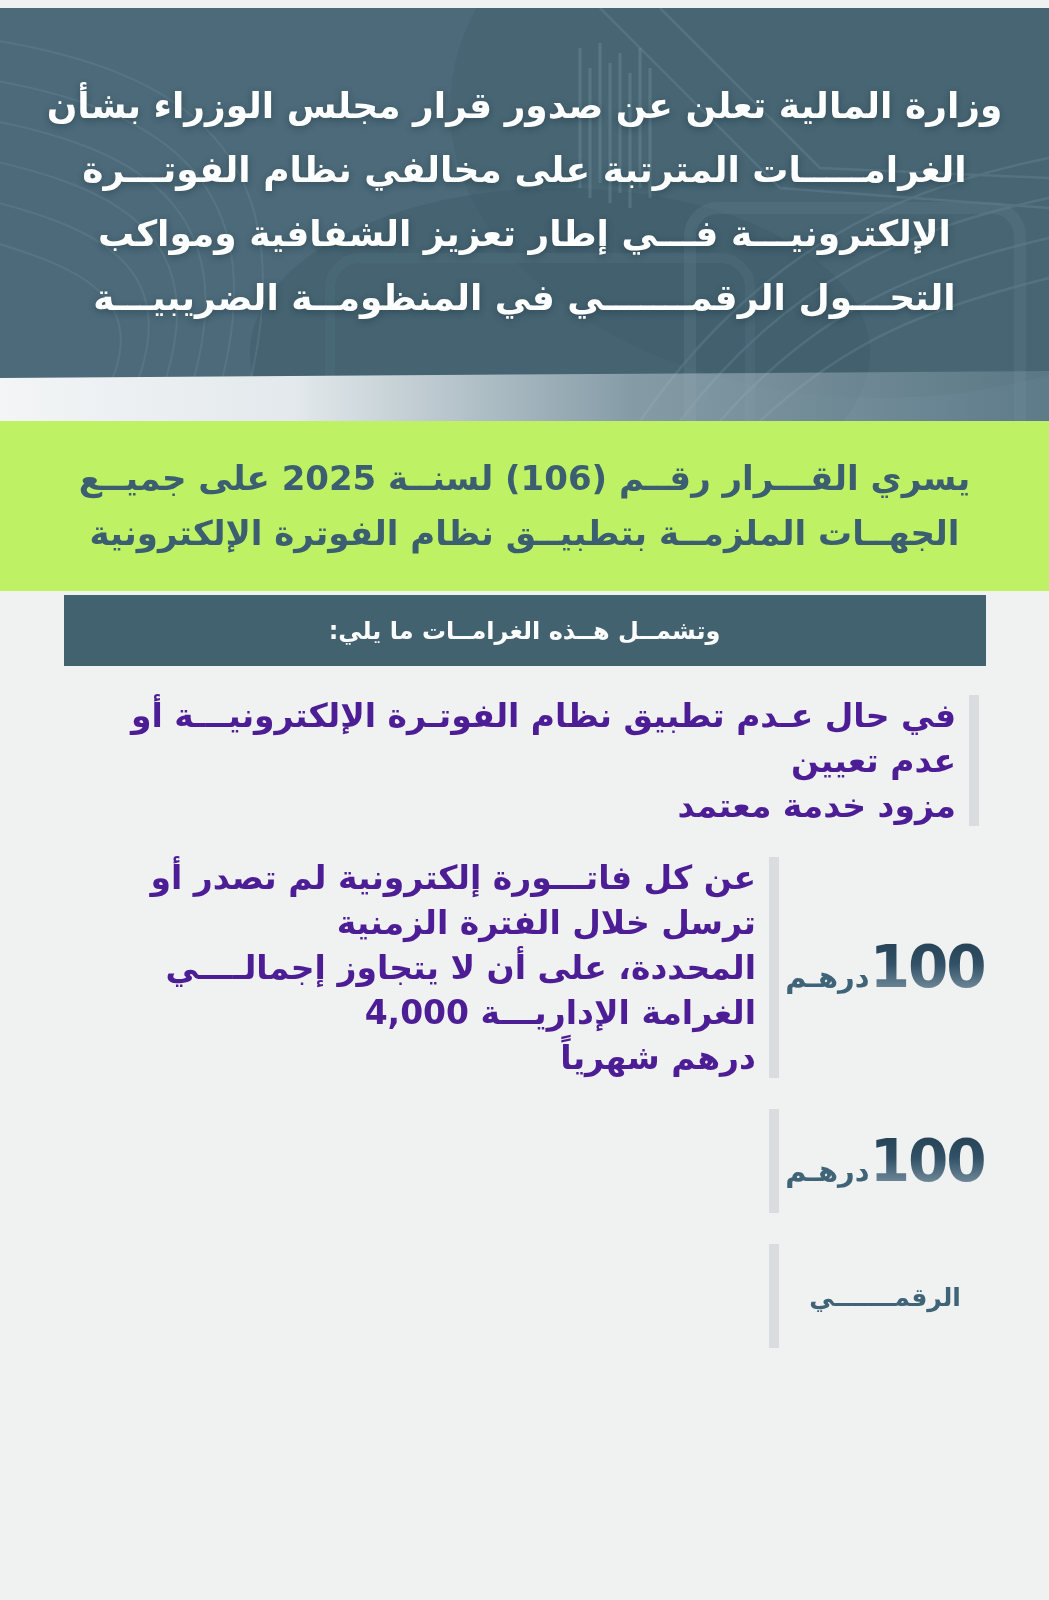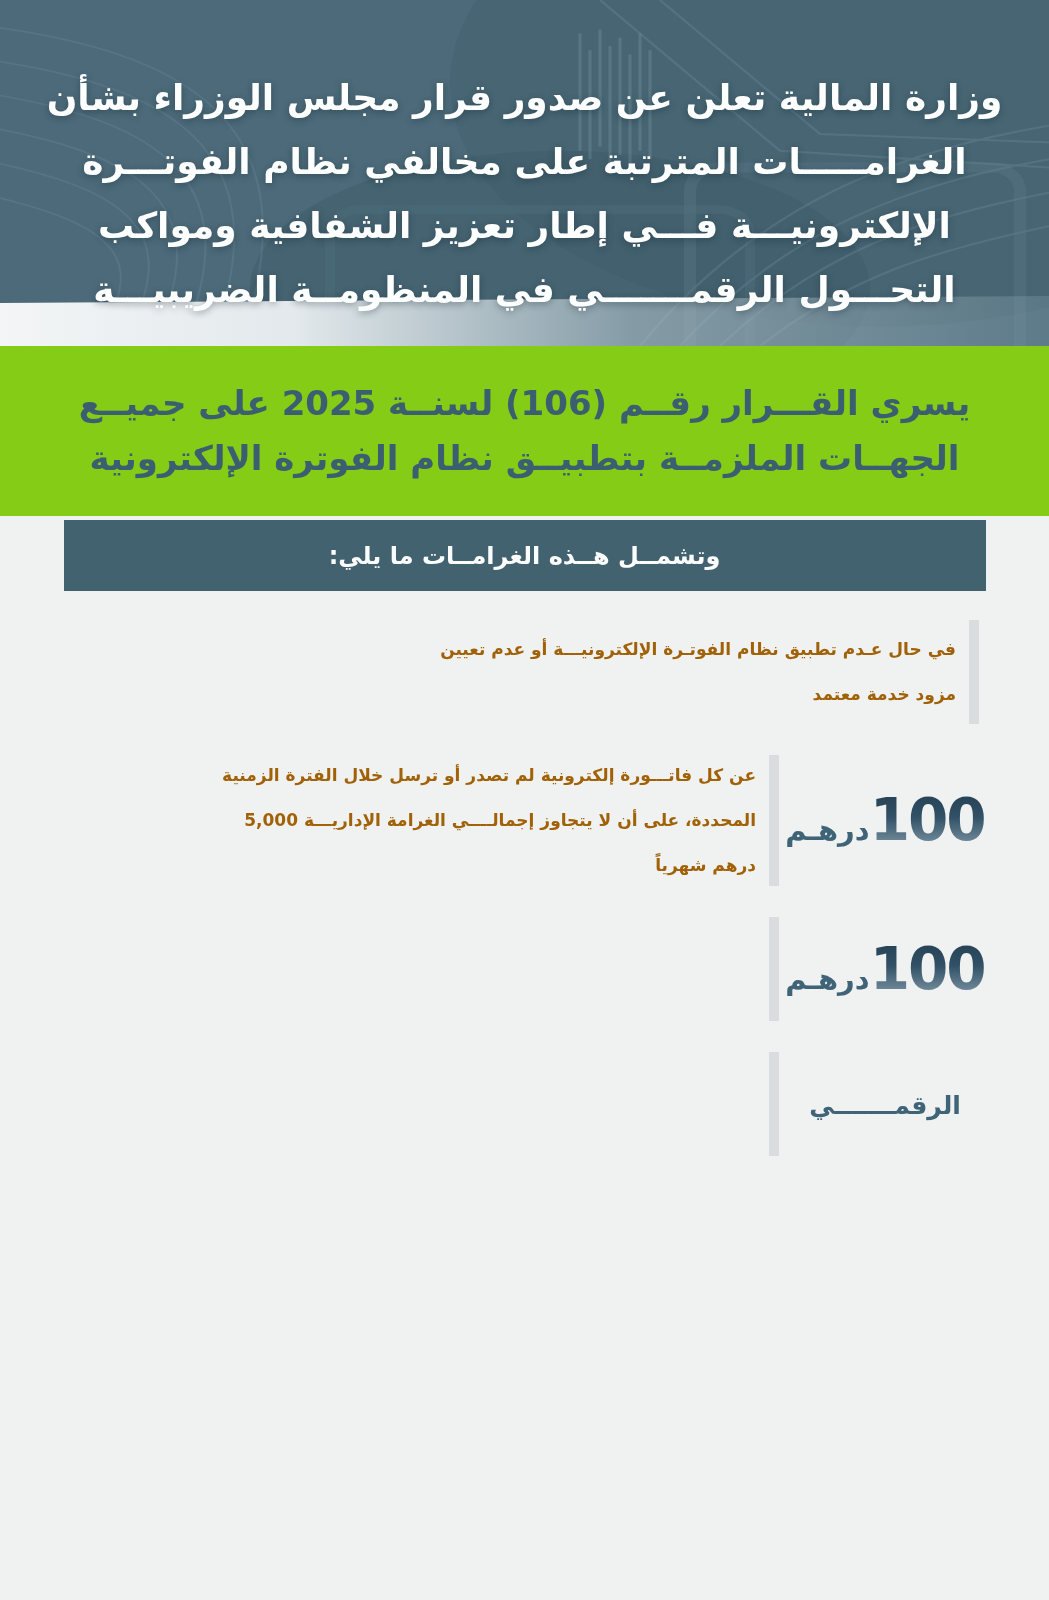--- a/index.html
+++ b/index.html
@@ -3,40 +3,40 @@
 <meta charset="utf-8">
 <style>
   * { margin:0; padding:0; box-sizing:border-box; }
   html,body { background:#ffffff; }
   .page {
     position:relative; width:1049px; height:1600px; margin:0 auto;
     background:#F0F1F1; overflow:hidden;
     font-family:"DejaVu Sans", sans-serif; direction:rtl;
   }
   
-  .hero { position:relative; width:100%; height:346px; background:#0f172a; overflow:hidden; }
+  .hero { position:relative; width:100%; height:413px; background:#0f172a; overflow:hidden;margin-top:8px; }
   .hero-texture { position:absolute; inset:0; width:100%; height:100%; display:block; }
   .hero-band {
     position:absolute; left:0; bottom:0; width:100%; height:50px;
     background:linear-gradient(90deg,#F3F5F6 0%,#E3E9EC 28%, rgba(186,203,211,0.55) 60%, rgba(140,166,180,0.28) 100%);
     clip-path:polygon(0 14%, 100% 0, 100% 100%, 0 100%);
   }
   .hero-band::before {
     content:""; position:absolute; right:0; bottom:100%; width:46%; height:30px;
     background:linear-gradient(90deg, rgba(220,230,235,0) 0%, rgba(220,230,235,0.35) 100%);
     clip-path:polygon(0 100%, 100% 0, 100% 100%);
   }
   .hero-title {
     position:absolute; top:66px; right:0; left:0; z-index:2;
     text-align:center; color:#FDFEFE; font-size:36px; font-weight:bold;
     line-height:64px; white-space:pre-line;
     text-shadow:0 2px 7px rgba(18,38,48,0.38);
   }
   
-  .intro { width:100%; height:170px; background:#84cc16; display:flex; align-items:center; justify-content:center; }
+  .intro { width:100%; height:170px; background:#bef264; display:flex; align-items:center; justify-content:center; }
   .intro-text {
     text-align:center; color:#3C5E71; font-size:34px; font-weight:bold;
     line-height:55px; white-space:pre-line;
   }
   
   .content { position:relative; width:100%; min-height:1017px; background:#F0F1F1; }
   .banner {
     width:922px; height:71px; margin:4px auto 0 auto; background:#43626F;
     display:flex; align-items:center; justify-content:center;
   }
@@ -53,21 +53,21 @@
     -webkit-background-clip:text; background-clip:text; color:transparent;
   }
   .amount-unit { color:#3F6478; font-weight:bold; }
   .amount-stacked .amount-unit { font-size:25px; margin-top:3px; text-align:center; }
   .amount-inline .amount-unit { font-size:29px; }
   .divider {
     width:10px; flex-shrink:0; align-self:stretch; background:#D9DDE0;
     margin:2px 6px 2px 13px; min-height:104px;
   }
   .desc {
-    flex:1; color:#a16207; font-size:17px; font-weight:bold; line-height:45px;
+    flex:1; color:#4c1d95; font-size:33px; font-weight:bold; line-height:45px;
     white-space:pre-line; text-align:right;
   }
 </style>
 </head>
 <body>
 
 <div class="page">
 
   <header class="hero">
     <svg class="hero-texture" viewBox="0 0 1049 413" preserveAspectRatio="none" aria-hidden="true">
@@ -129,21 +129,21 @@
 مزود خدمة معتمد</p>
       </div>
 
       <div class="fine-row">
         <div class="amount-block amount-inline">
           <span class="amount-number">100</span>
           <span class="amount-unit">درهـم</span>
         </div>
         <div class="divider"></div>
         <p class="desc">عن كل فاتـــورة إلكترونية لم تصدر أو ترسل خلال الفترة الزمنية
-المحددة، على أن لا يتجاوز إجمالــــي الغرامة الإداريـــة 5,000
+المحددة، على أن لا يتجاوز إجمالــــي الغرامة الإداريـــة 4,000
 درهم شهرياً</p>
       </div>
 
       <div class="fine-row">
         <div class="amount-block amount-inline">
           <span class="amount-number">100</span>
           <span class="amount-unit">درهـم</span>
         </div>
         <div class="divider"></div>
       </div>

